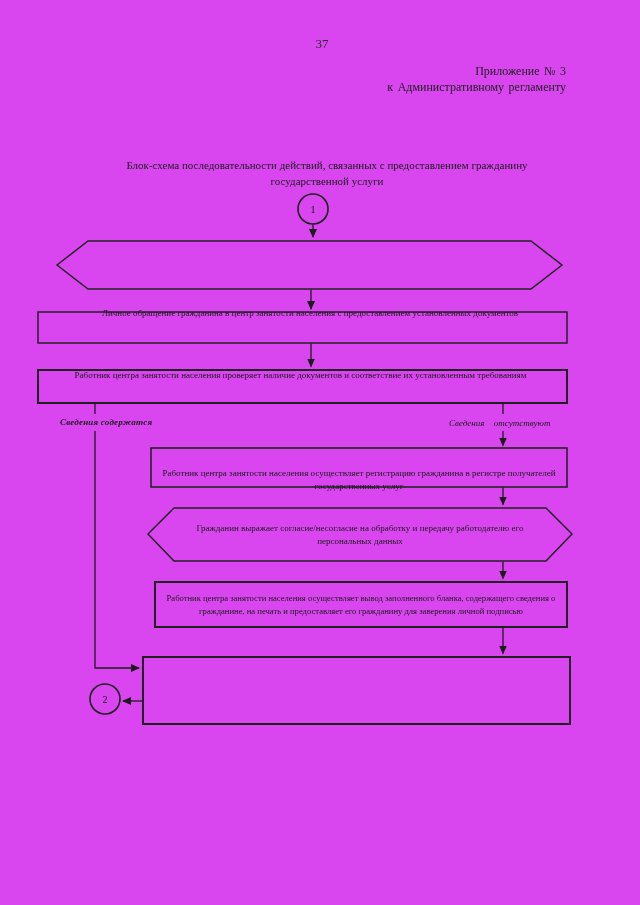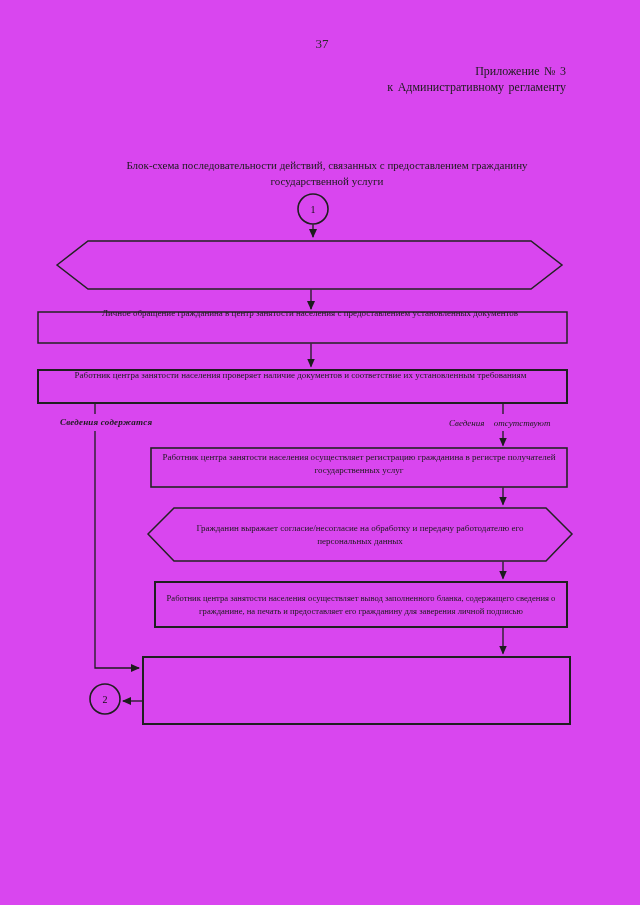--- a/index.html
+++ b/index.html
@@ -101,17 +101,17 @@
   </svg>
 
   <div class="circle-label" style="left:298px;top:200px;width:30px;height:18px;">1</div>
   <div class="circle-label" style="left:90px;top:690px;width:30px;height:18px;">2</div>
 
   <div class="branch-label left" style="left:60px;top:417px;width:140px;">Сведения содержатся</div>
   <div class="branch-label right" style="left:449px;top:418px;width:118px;">Сведения отсутствуют</div>
 
   <div class="node-text" style="left:92px;top:241px;width:436px;height:48px;padding-bottom:10px;margin-top:48px;">Личное обращение гражданина в центр занятости населения с предоставлением установленных документов</div>
   <div class="node-text" style="left:40px;top:312px;width:521px;height:31px;padding-bottom:8px;margin-top:48px;">Работник центра занятости населения проверяет наличие документов и соответствие их установленным требованиям</div>
-  <div class="node-text" style="left:155px;top:444px;width:408px;height:39px;padding-bottom:9px;text-align:center;">Работник центра занятости населения осуществляет регистрацию гражданина в регистре получателей государственных услуг</div>
+  <div class="node-text" style="left:155px;top:460px;width:408px;height:39px;padding-bottom:9px;text-align:center;">Работник центра занятости населения осуществляет регистрацию гражданина в регистре получателей государственных услуг</div>
   <div class="node-text" style="left:159px;top:582px;width:404px;height:45px;padding-bottom:14px;font-size:8.6px;">Работник центра занятости населения осуществляет вывод заполненного бланка, содержащего сведения о гражданине, на печать и предоставляет его гражданину для заверения личной подписью</div>
   <div class="node-text" style="left:176px;top:508px;width:368px;height:53px;padding-bottom:12px;">Гражданин выражает согласие/несогласие на обработку и передачу работодателю его персональных данных</div>
 
 </div>
 
 </body></html>

